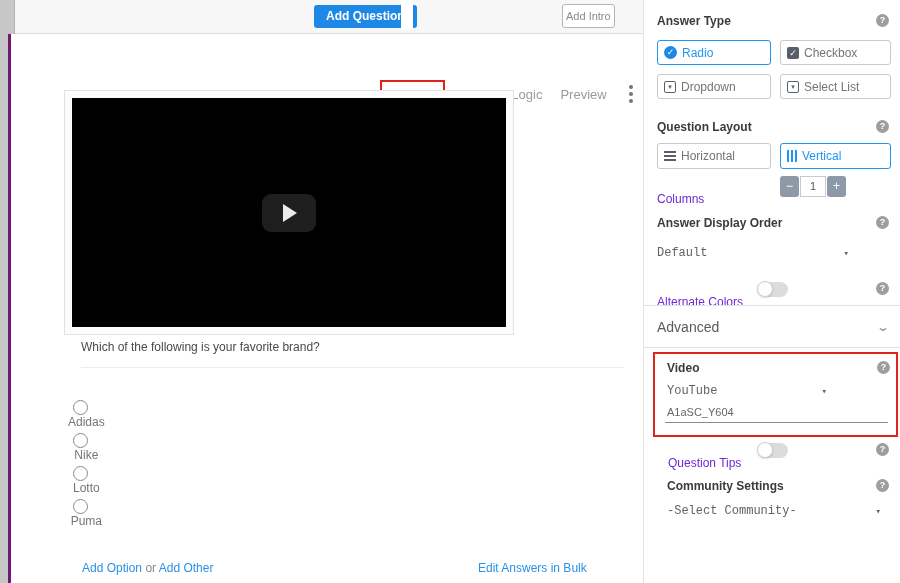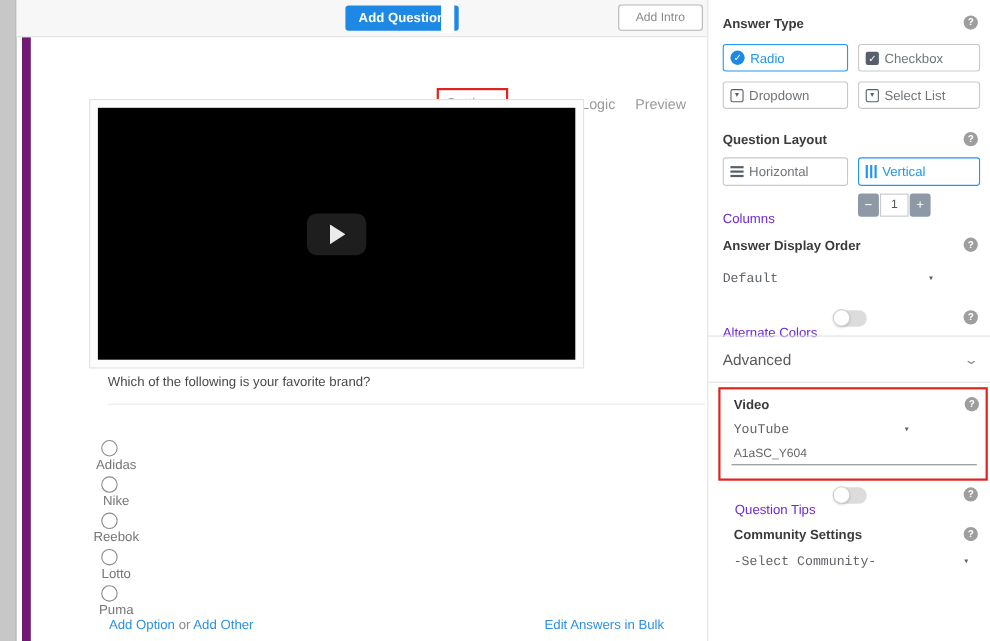--- a/index.html
+++ b/index.html
@@ -7,24 +7,24 @@
   body { font-family:"Liberation Sans", sans-serif; background:#fff; overflow:hidden; }
   #app { position:relative; width:900px; height:583px; background:#fff; }
 
   
   .left-rail { position:absolute; left:0; top:0; width:15px; height:583px; background:#c7c7c7; border-right:1px solid #b3b3b3; }
 
   
   .topbar { position:absolute; left:15px; top:0; width:628px; height:34px; background:#f7f7f7; border-bottom:1px solid #dcdcdc; }
   .btn-primary { position:absolute; left:299px; top:5px; height:23px; padding:0 12px; background:#1e88e5; color:#fff; font-size:12px; font-weight:bold; border:none; border-radius:3px; line-height:23px; cursor:pointer; }
   .toolbar-gap { position:absolute; left:386px; top:0; width:12px; height:30px; background:#fff; }
-  .btn-outline { position:absolute; left:547px; top:4px; height:24px; padding:0 15px; background:#fff; color:#8a8a8a; font-size:11px; border:1px solid #b5b5b5; border-radius:3px; line-height:22px; cursor:pointer; }
-
-  
-  .card { position:absolute; left:20px; top:34px; width:628px; height:549px; background:#fff; border-left:8px solid #701a75; }
+  .btn-outline { position:absolute; left:547px; top:4px; height:24px; padding:0 3px; background:#fff; color:#8a8a8a; font-size:11px; border:1px solid #b5b5b5; border-radius:3px; line-height:22px; cursor:pointer; }
+
+  
+  .card { position:absolute; left:8px; top:34px; width:628px; height:549px; background:#fff; border-left:3px solid #701a75; }
   .tabs-row { position:absolute; left:369px; top:46px; display:flex; align-items:center; gap:18px; }
   .tab { color:#9a9a9a; font-size:13px; cursor:pointer; }
   .tab-settings-box { border:2px solid #e0231c; padding:3px 7px; }
   .kebab { display:flex; flex-direction:column; gap:3px; padding:2px 4px; cursor:pointer; }
   .kebab i { width:4px; height:4px; border-radius:50%; background:#757575; }
 
   .video-frame { position:absolute; left:53px; top:56px; width:450px; height:245px; background:#fcfcfc; border:1px solid #e2e2e2; padding:7px; }
   .video-screen { position:relative; width:100%; height:100%; background:#000; }
   .play-btn { position:absolute; left:50%; top:50%; transform:translate(-50%,-50%); width:54px; height:38px; background:#212121; opacity:.92; border-radius:9px; display:flex; align-items:center; justify-content:center; cursor:pointer; }
 
@@ -122,24 +122,20 @@
       <div class="opt-row">
         <span class="radio-circle"></span>
         <span class="opt-label">Adidas</span>
       </div>
       <div class="opt-row">
         <span class="radio-circle"></span>
         <span class="opt-label">Nike</span>
       </div>
       <div class="opt-row">
         <span class="radio-circle"></span>
-        <span class="opt-label">Reebok</span>
-      </div>
-      <div class="opt-row">
-        <span class="radio-circle"></span>
         <span class="opt-label">Lotto</span>
       </div>
       <div class="opt-row">
         <span class="radio-circle"></span>
         <span class="opt-label">Puma</span>
       </div>
     </div>
 
     <div class="card-footer">
       <span class="footer-left">

